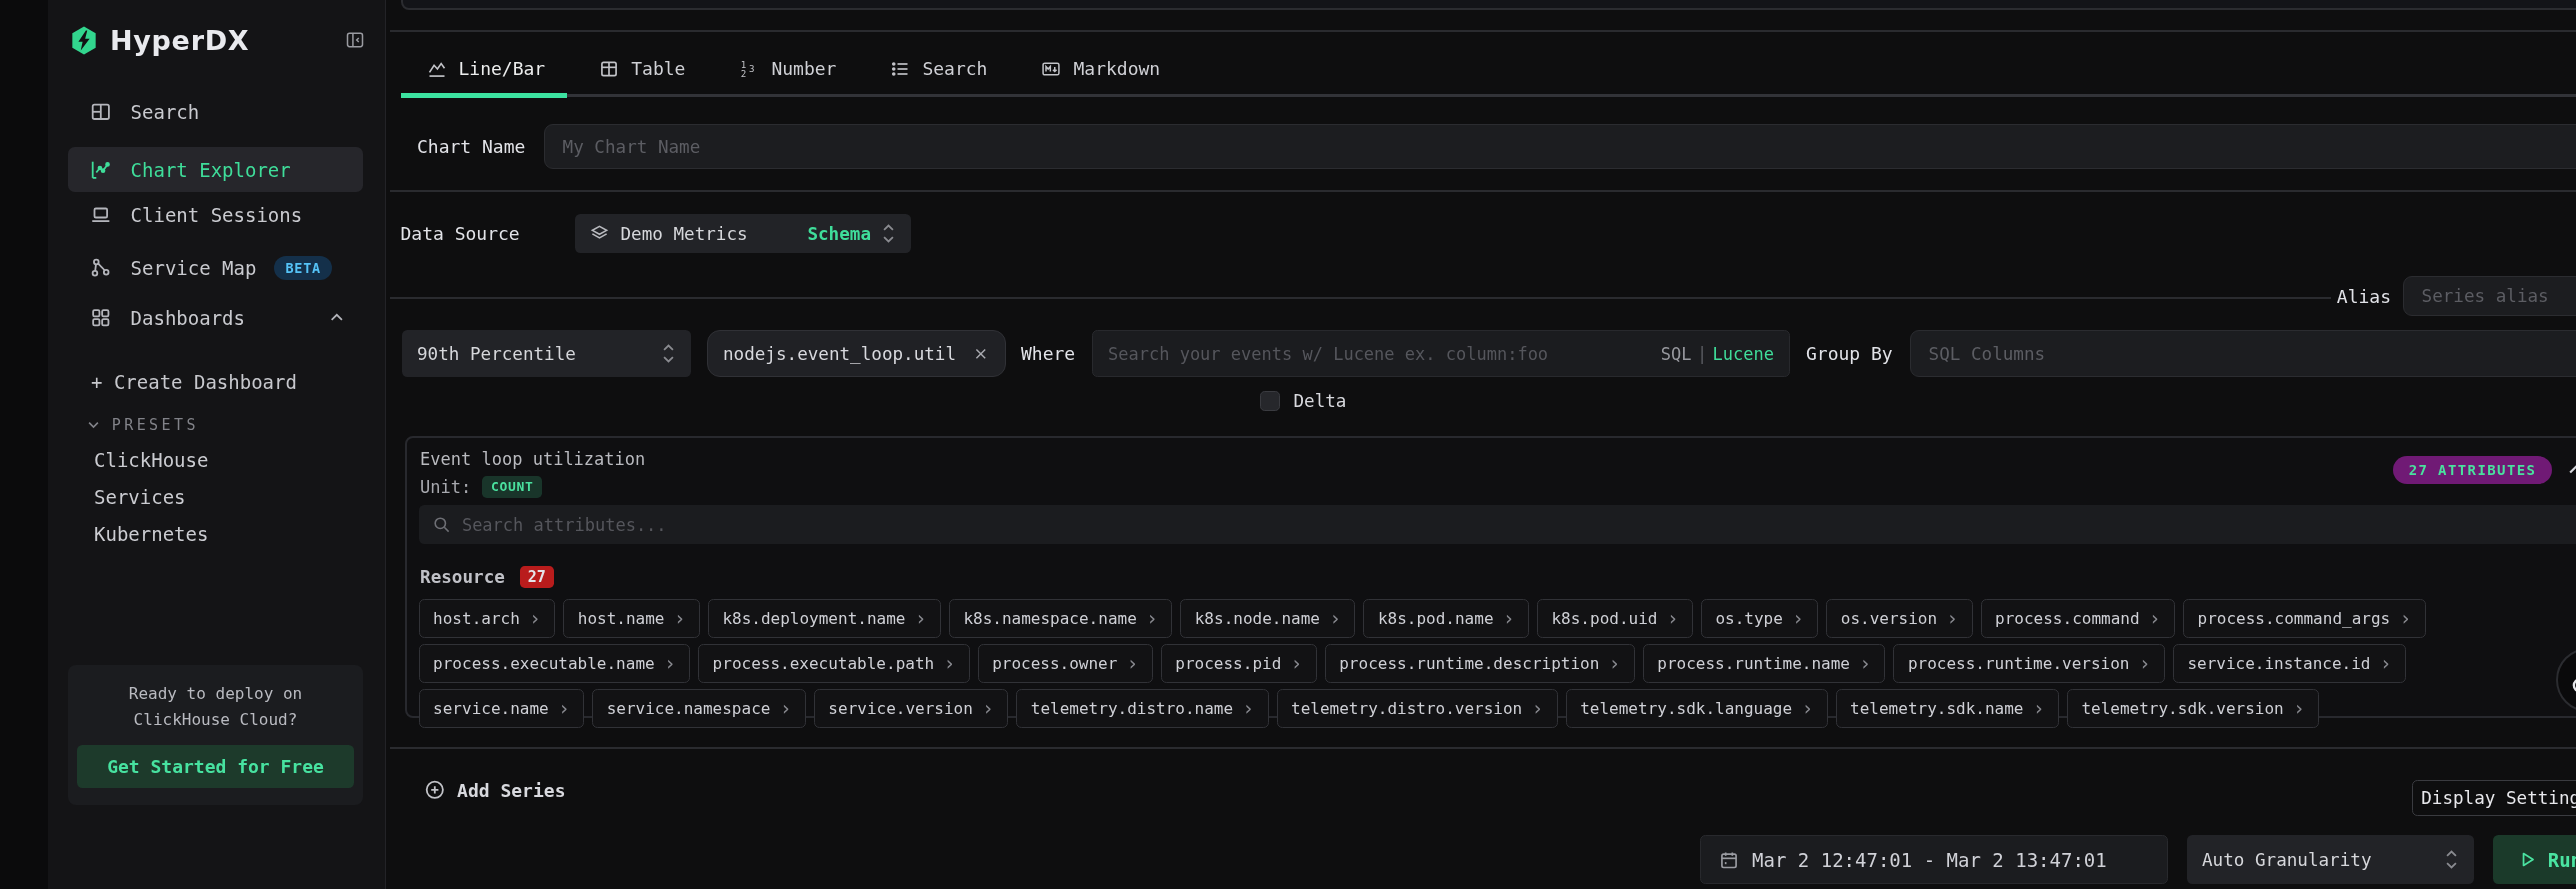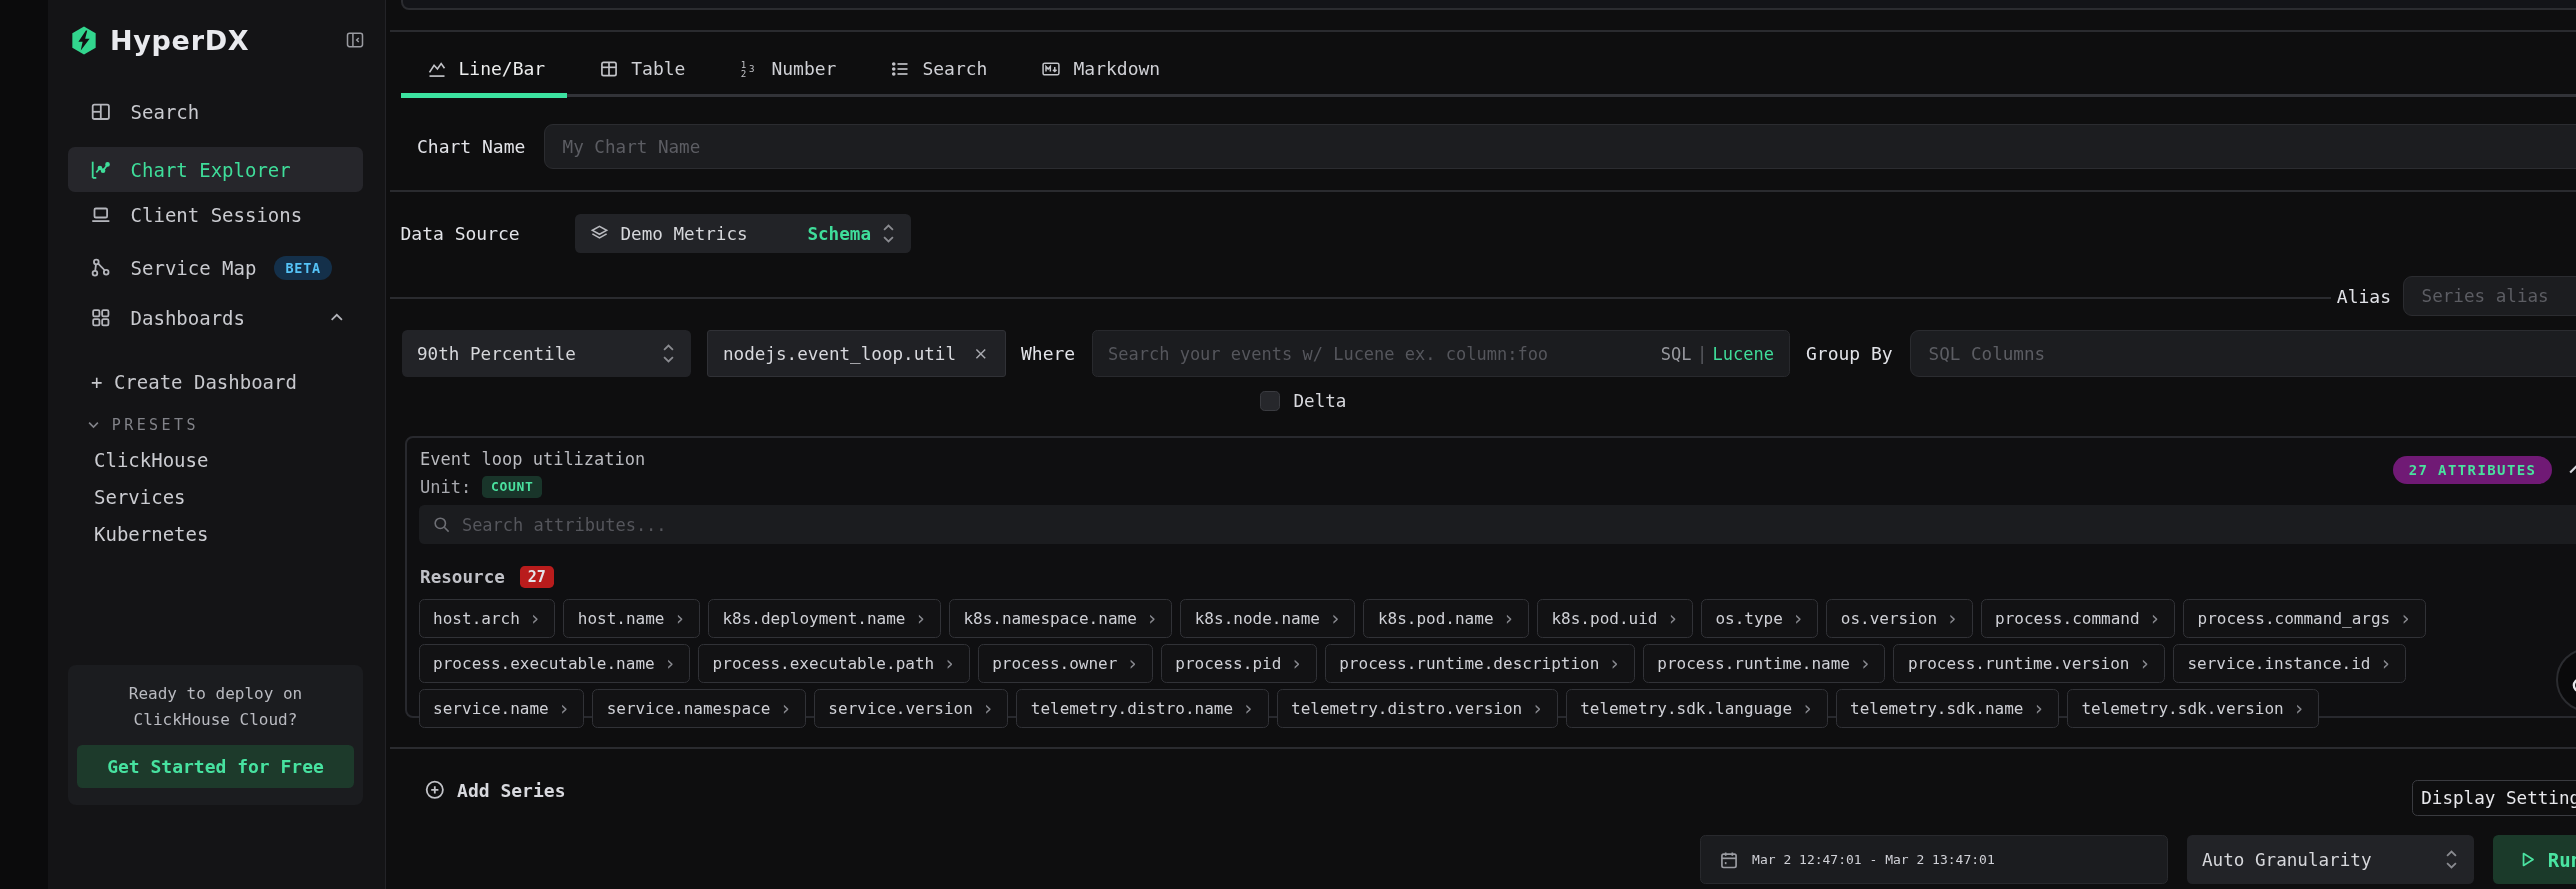--- a/index.html
+++ b/index.html
@@ -57,21 +57,21 @@
   .sico { width:19px; height:19px; color:#b9babf; margin-right:12px; flex:0 0 auto; }
   .schema-label { color:#3fdd9a; font-weight:bold; margin-left:auto; }
   .updown { width:15px; height:23px; color:#8a8b90; margin-left:9.5px; flex:0 0 auto; }
 
   .alias-row { position:absolute; right:20px; top:276px; height:40px; display:flex; align-items:center; }
   .alias-label { margin-right:12px; }
   .alias-input { width:201px; height:40px; }
 
   .series-row { position:absolute; left:15px; right:20px; top:330px; height:61px; }
   .agg-select { position:absolute; left:0; top:0; width:289px; height:47px; }
-  .metric-chip { position:absolute; left:305px; top:0; width:299px; height:47px; background:#202125; border:1.4px solid #303136; border-radius:3px; display:flex; align-items:center; padding:0 15px; color:#d8d9de; font-size:17.6px; }
+  .metric-chip { position:absolute; left:305px; top:0; width:299px; height:47px; background:#202125; border:1.4px solid #303136; border-radius:13px; display:flex; align-items:center; padding:0 15px; color:#d8d9de; font-size:17.6px; }
   .chip-x { margin-left:auto; width:17.6px; height:17.6px; color:#a9aab0; cursor:pointer; }
   .where-label { position:absolute; left:619px; top:0; height:47px; display:flex; align-items:center; }
   .where-box { position:absolute; left:690px; top:0; width:698px; height:47px; background:#1b1c1f; border:1.4px solid #28292d; border-radius:5.4px; display:flex; align-items:center; padding:0 15px; }
   .where-box input { flex:1; background:transparent; border:none; outline:none; color:#d6d7dc; font-family:inherit; font-size:17px; }
   .where-box input::placeholder { color:#55565c; }
   .lang-toggle { flex:0 0 auto; font-size:17px; margin-left:8px; cursor:pointer; }
   .lang-sql { color:#97989e; }
   .lang-pipe { color:#5a5b61; padding:0 5.4px; }
   .lang-lucene { color:#3fdd9a; }
   .groupby-label { position:absolute; left:1404px; top:0; height:47px; display:flex; align-items:center; }
@@ -102,21 +102,21 @@
 
   .fab { position:absolute; left:2169px; top:648px; width:64px; height:64px; border-radius:50%; background:#0a0a0b; border:2.7px solid #2b2c30; display:flex; align-items:center; justify-content:center; cursor:pointer; }
   .fab svg { width:32px; height:32px; }
 
   .footer-row { position:absolute; left:13.5px; right:24px; top:772px; height:36px; }
   .add-series { position:absolute; left:23px; top:0; height:36px; display:flex; align-items:center; gap:12px; color:#d8d9de; font-size:18px; font-weight:bold; cursor:pointer; }
   .add-series .aico { width:21.6px; height:21.6px; color:#c2c3c8; }
   .display-settings { position:absolute; right:0; top:8px; width:188px; height:36px; border:1.4px solid #3a3b40; background:transparent; border-radius:5.4px; color:#e8e8ec; font-family:inherit; font-size:17.6px; font-weight:normal; cursor:pointer; }
 
   .bottom-bar { position:absolute; right:17px; top:835px; height:49px; display:flex; gap:19px; }
-  .date-box { width:468px; height:49px; background:#1b1c1f; border:1.4px solid #28292d; border-radius:5.4px; display:flex; align-items:center; padding:0 17.6px; gap:13.5px; color:#d0d1d7; font-size:13px; cursor:pointer; }
+  .date-box { width:468px; height:49px; background:#1b1c1f; border:1.4px solid #28292d; border-radius:5.4px; display:flex; align-items:center; padding:0 17.6px; gap:13.5px; color:#d0d1d7; font-size:19px; cursor:pointer; }
   .date-box .cico { width:20px; height:20px; color:#9b9ca2; flex:0 0 auto; }
   .gran-box { width:287px; height:49px; }
   .run-btn { width:114px; height:49px; background:#1b3a2a; border:none; border-radius:5.4px; display:flex; align-items:center; justify-content:center; gap:10.8px; color:#4ae3a1; font-family:inherit; font-size:19px; font-weight:bold; cursor:pointer; }
   .run-btn .rico { width:19px; height:19px; }
 
   
   .scrollbar { position:absolute; right:0; top:0; width:9.5px; height:100%; background:#19191a; }
   .scroll-thumb { position:absolute; left:0.7px; right:0.7px; top:39px; bottom:0; background:#3b3b3f; border-radius:4.7px; }
 </style>
 </head>

